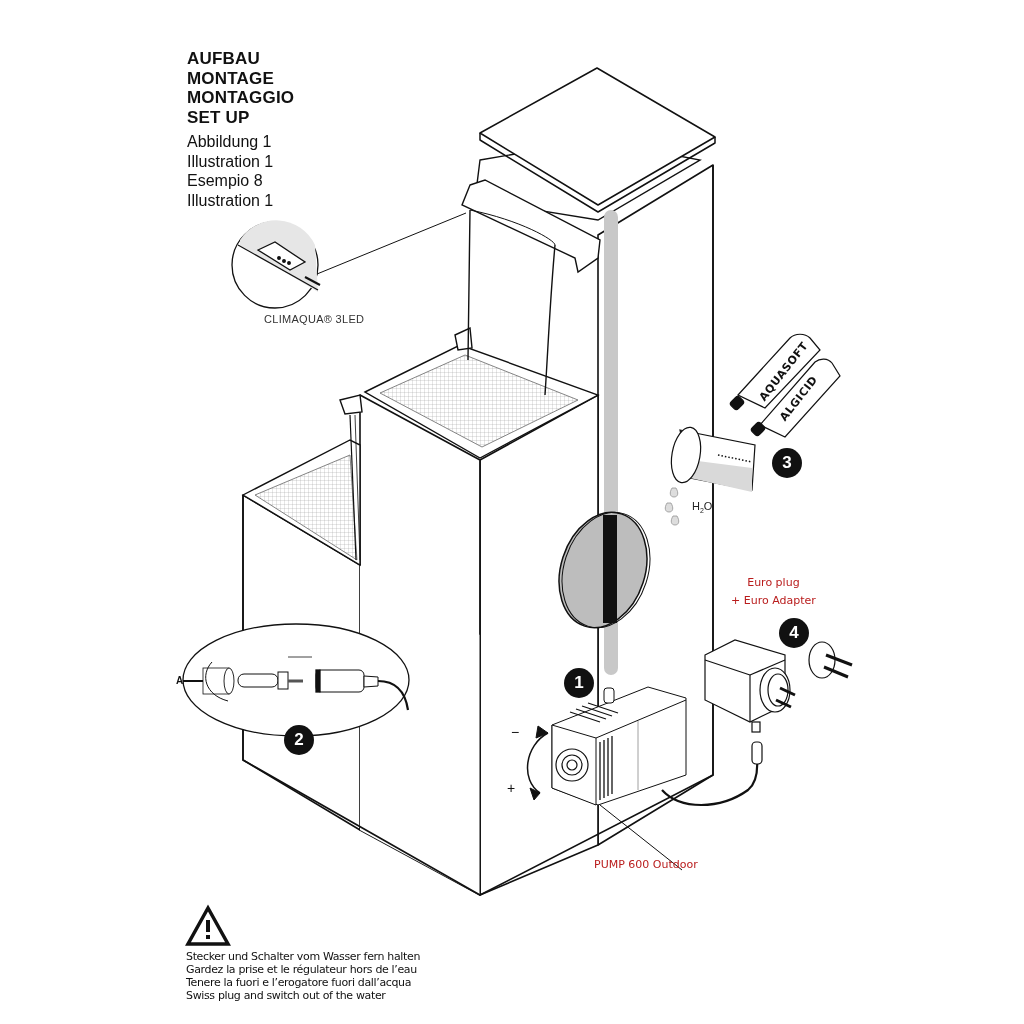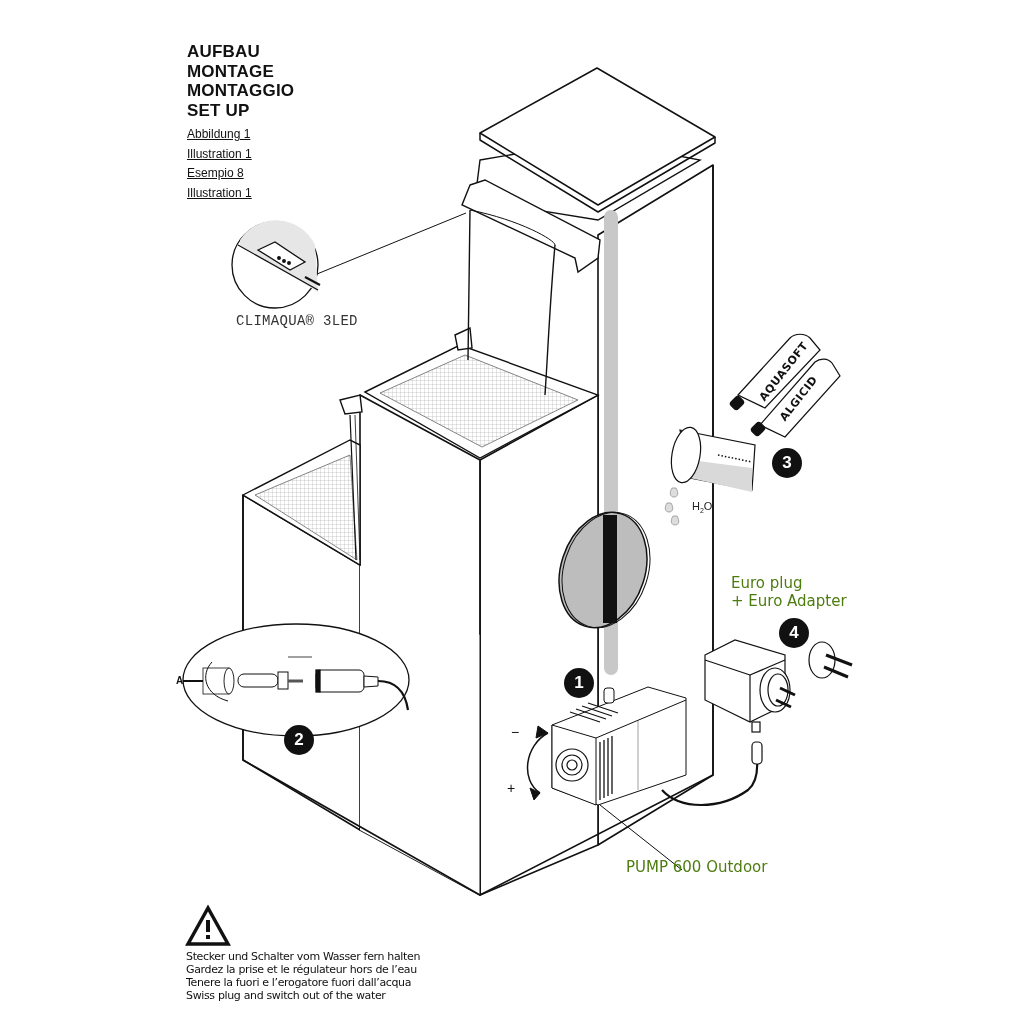--- a/index.html
+++ b/index.html
@@ -1,24 +1,24 @@
 <!DOCTYPE html>
 <html><head>
 <meta charset="utf-8">
 <style>
   html, body { margin: 0; padding: 0; background: #ffffff; }
   body { width: 1024px; height: 1024px; position: relative; overflow: hidden; font-family: "Liberation Sans", sans-serif; color: #111; }
   .abs { position: absolute; }
-  .title-block { left: 187px; top: 42px; }
+  .title-block { left: 187px; top: 49px; }
   .title-line { font-weight: bold; font-size: 17px; line-height: 19.5px; letter-spacing: 0.2px; }
-  .subtitle-line { font-size: 12px; line-height: 19.5px; text-decoration: underline; }
+  .subtitle-line { font-size: 16px; line-height: 19.5px; }
   .subtitles { margin-top: 5px; }
   .svg-layer { left: 0; top: 0; width: 1024px; height: 1024px; }
-  .label-sm { font-family: Liberation Mono, monospace; font-size: 14px; color: #333; letter-spacing: 0.3px; }
-  .label-md { font-family: "DejaVu Sans", sans-serif; font-size: 15px; color: #4d7c0f; }
+  .label-sm { font-family: Liberation Sans, sans-serif; font-size: 11px; color: #333; letter-spacing: 0.3px; margin-left: 28px; }
+  .label-md { font-family: "DejaVu Sans", sans-serif; font-size: 11px; color: #b91c1c; text-align: center; }
   .h2o { font-family: "Liberation Sans", sans-serif; font-size: 11px; color: #222; }
   .h2o sub { font-size: 7px; }
   .badge { width: 30px; height: 30px; border-radius: 50%; background: #111; color: #fff; font-weight: bold; font-size: 17px; display: flex; align-items: center; justify-content: center; font-family: "Liberation Sans", sans-serif; }
   .warning-block { left: 186px; top: 905px; }
   .warn-text { font-family: "DejaVu Sans", sans-serif; font-size: 11px; line-height: 13px; letter-spacing: -0.35px; color: #111; }
   .bottle-label { font-family: "DejaVu Sans", sans-serif; font-size: 11px; font-weight: bold; letter-spacing: 0.5px; }
 </style>
 </head>
 <body>
 
@@ -191,21 +191,21 @@
 
 <div class="abs" style="left:176px; top:675px; font-size:10px; font-weight:bold;">A</div>
 
 <div class="abs h2o" style="left:692px; top:500px;"><span>H</span><sub>2</sub><span>O</span></div>
 
 <div class="abs label-md" style="left:731px; top:574px; line-height:18px;">
   <div>Euro plug</div>
   <div>+ Euro Adapter</div>
 </div>
 
-<div class="abs label-md" style="left:626px; top:858px;">PUMP 600 Outdoor</div>
+<div class="abs label-md" style="left:594px; top:858px;">PUMP 600 Outdoor</div>
 
 <div class="abs" style="left:511px; top:724px; font-size:14px;">−</div>
 <div class="abs" style="left:507px; top:780px; font-size:14px;">+</div>
 
 <div class="abs badge" style="left:564px; top:668px;">1</div>
 <div class="abs badge" style="left:284px; top:725px;">2</div>
 <div class="abs badge" style="left:772px; top:448px;">3</div>
 <div class="abs badge" style="left:779px; top:618px;">4</div>
 
 <div class="abs warning-block" style="top:950px;">

